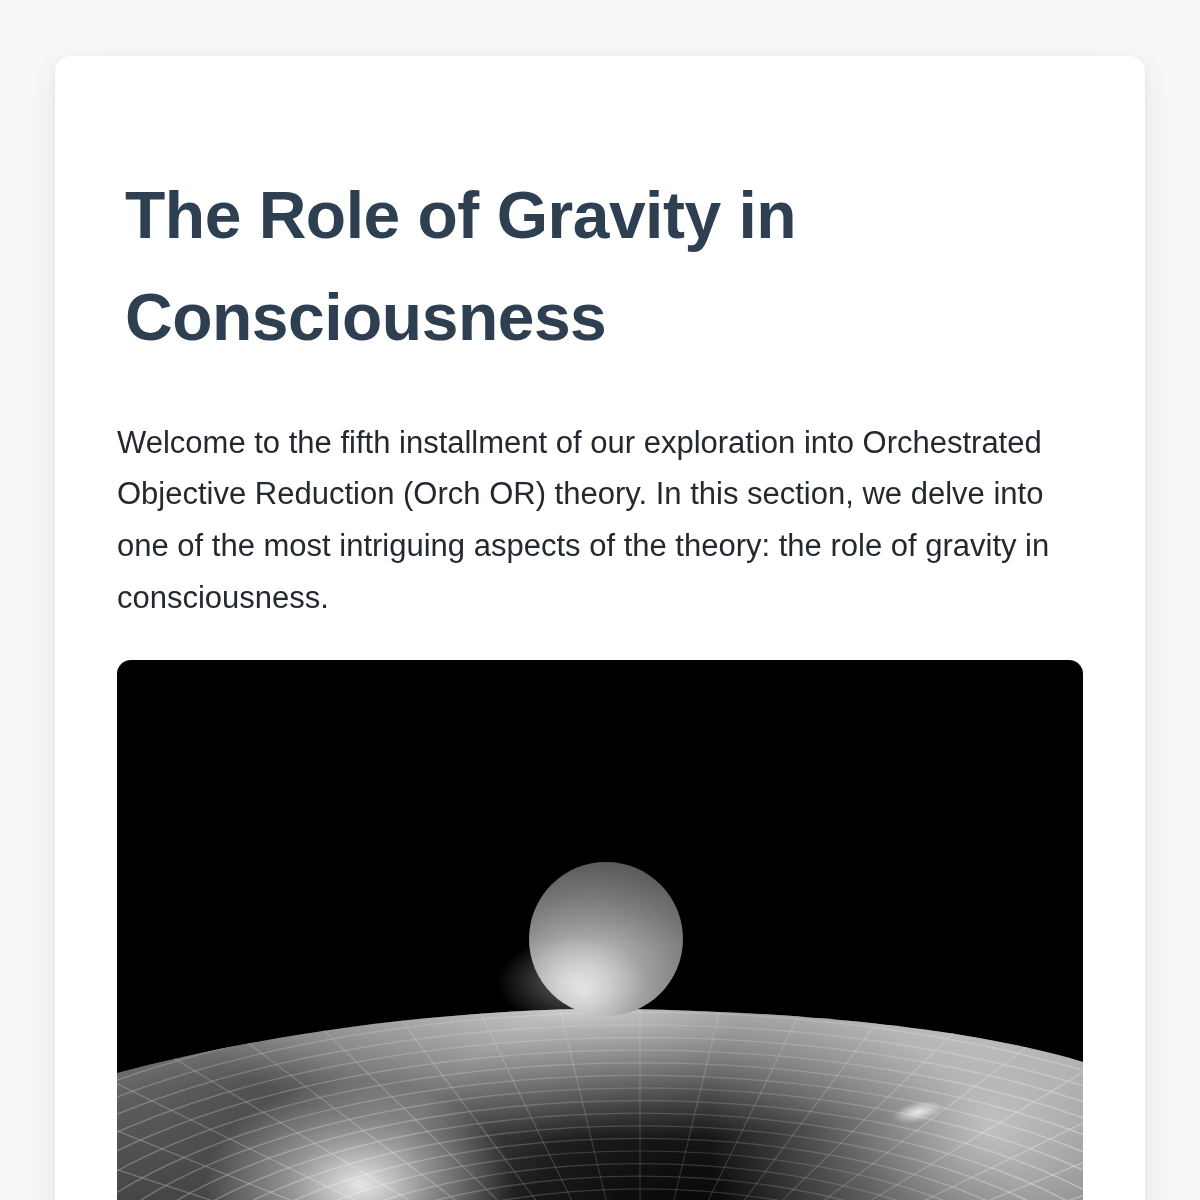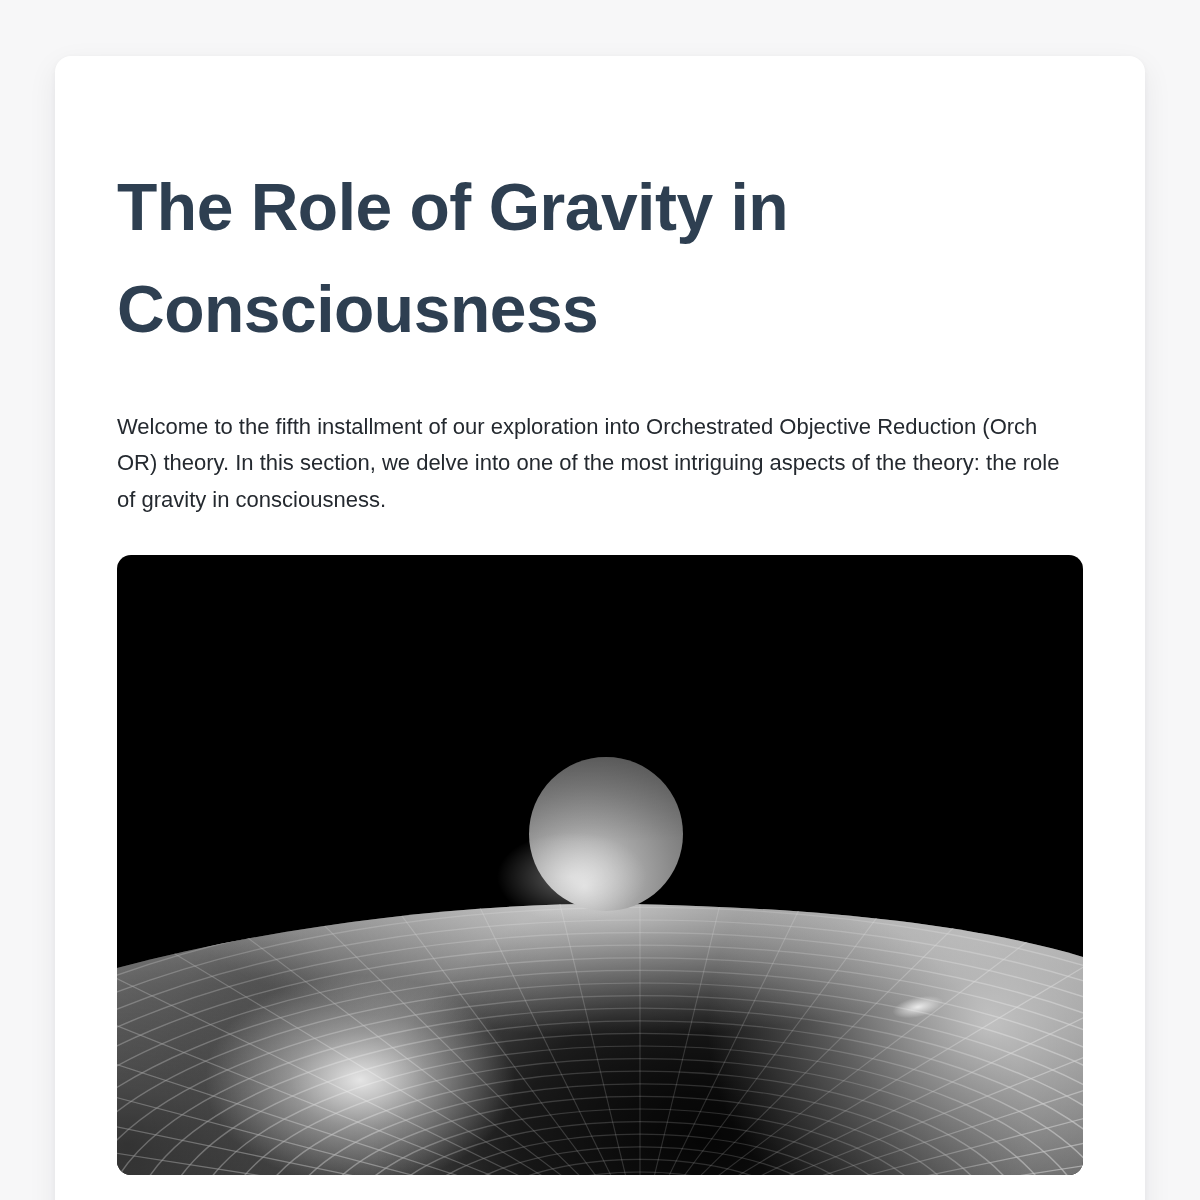--- a/index.html
+++ b/index.html
@@ -20,32 +20,32 @@
     top: 56px;
     width: 1090px;
     height: 1260px;
     background: #ffffff;
     border-radius: 16px;
     box-shadow: 0 10px 30px rgba(15, 23, 42, 0.07), 0 2px 6px rgba(15, 23, 42, 0.04);
     box-sizing: border-box;
     padding: 100px 62px 0 62px;
   }
   h1.title {
-    margin: 0;
+    margin: 8px;
     max-width: 900px;
     font-size: 66px;
     line-height: 1.55;
     font-weight: 700;
     letter-spacing: -0.5px;
     color: #2e3f51;
   }
   p.intro {
     margin: 48px 0 0 0;
     max-width: 970px;
-    font-size: 22px;
+    font-size: 31px;
     line-height: 1.67;
     font-weight: 400;
     color: #24292f;
   }
   figure.hero {
     margin: 36px 0 0 0;
     width: 966px;
     height: 620px;
     border-radius: 14px;
     overflow: hidden;

